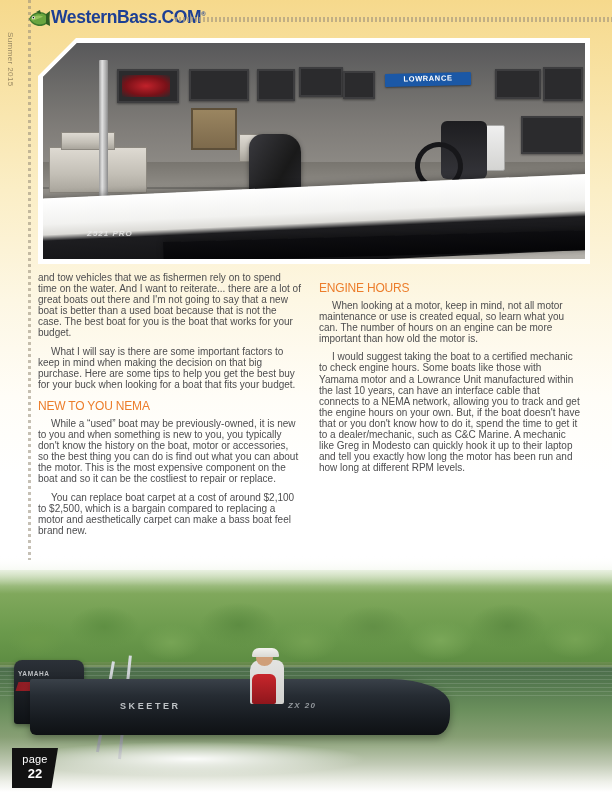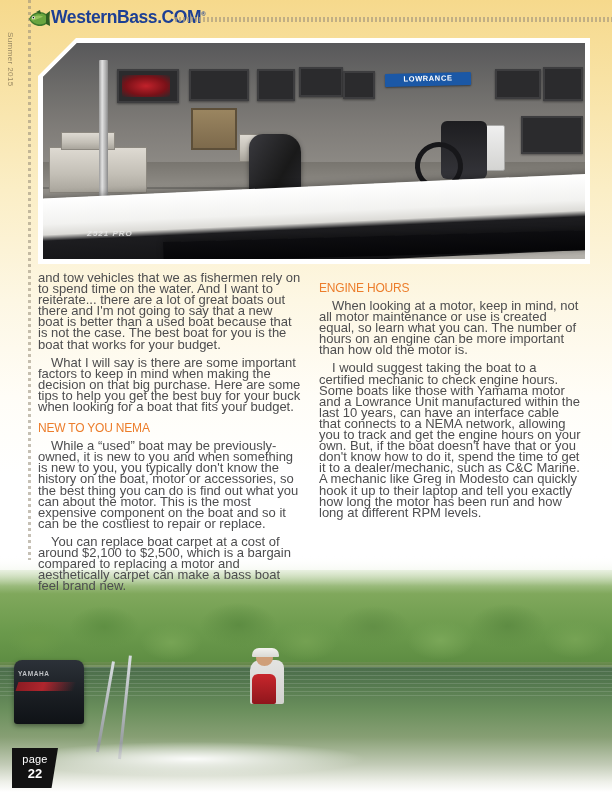--- a/index.html
+++ b/index.html
@@ -397,21 +397,21 @@
     z-index: 5;
     display: flex;
     gap: 18px;
   }
   .col {
     width: 263px;
   }
   .col p {
     margin: 0 0 7px 0;
     font-family: "Liberation Sans", sans-serif;
-    font-size: 13px;
+    font-size: 10px;
     line-height: 11.1px;
     color: #4d4d4f;
     text-indent: 13px;
     text-align: left;
   }
   .col p.noindent {
     text-indent: 0;
   }
   .col h2 {
     margin: 7px 0 3px 0;
@@ -513,20 +513,24 @@
     <div class="hb-water"></div>
 
     <div class="hb-rod" style="left:96px; top:44%; height:92px; transform: rotate(10deg);"></div>
     <div class="hb-rod" style="left:118px; top:42%; height:104px; transform: rotate(6deg);"></div>
 
     <div class="hb-motor">
       <span class="hb-motor-brand">YAMAHA</span>
       <span class="hb-motor-stripe"></span>
     </div>
 
+    <div class="hb-boat">
+      <span class="hb-boat-name">SKEETER</span>
+      <span class="hb-boat-model">ZX 20</span>
+    </div>
 
     <div class="hb-angler-body"></div>
     <div class="hb-angler-vest"></div>
     <div class="hb-angler-head"></div>
     <div class="hb-angler-cap"></div>
 
     <div class="hb-wake"></div>
     <div class="hero-bottom-fade"></div>
   </div>
 

